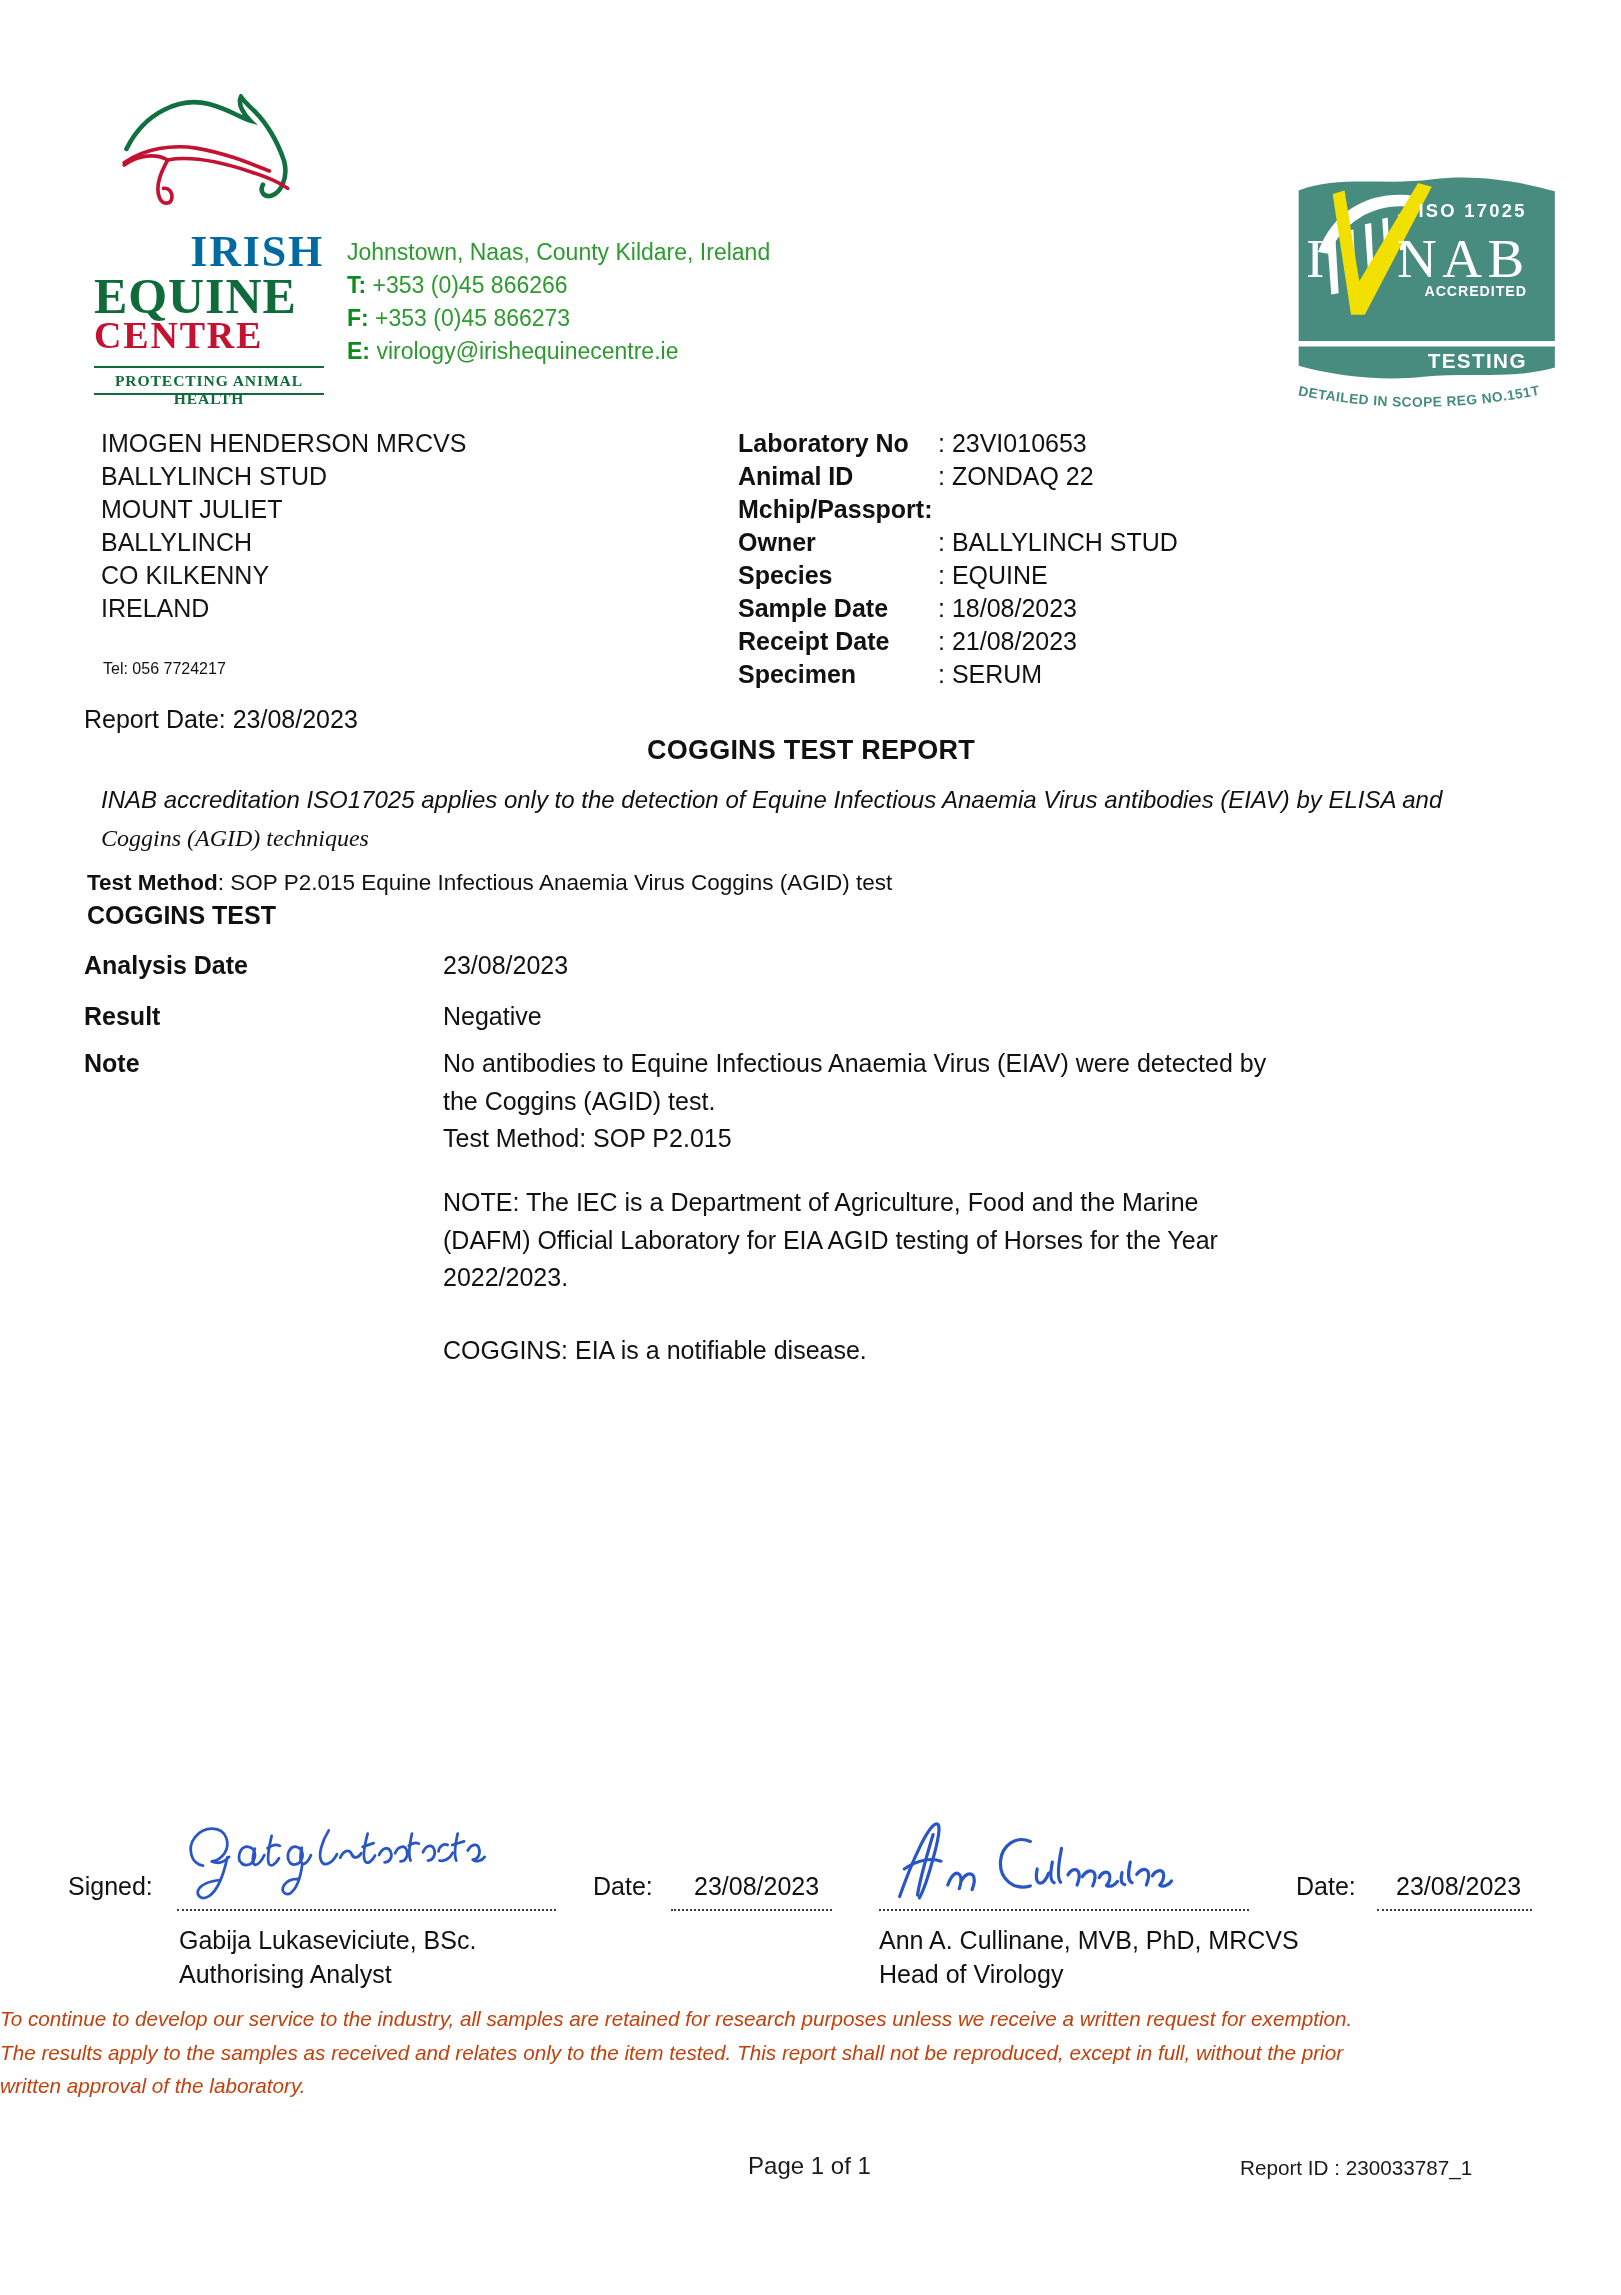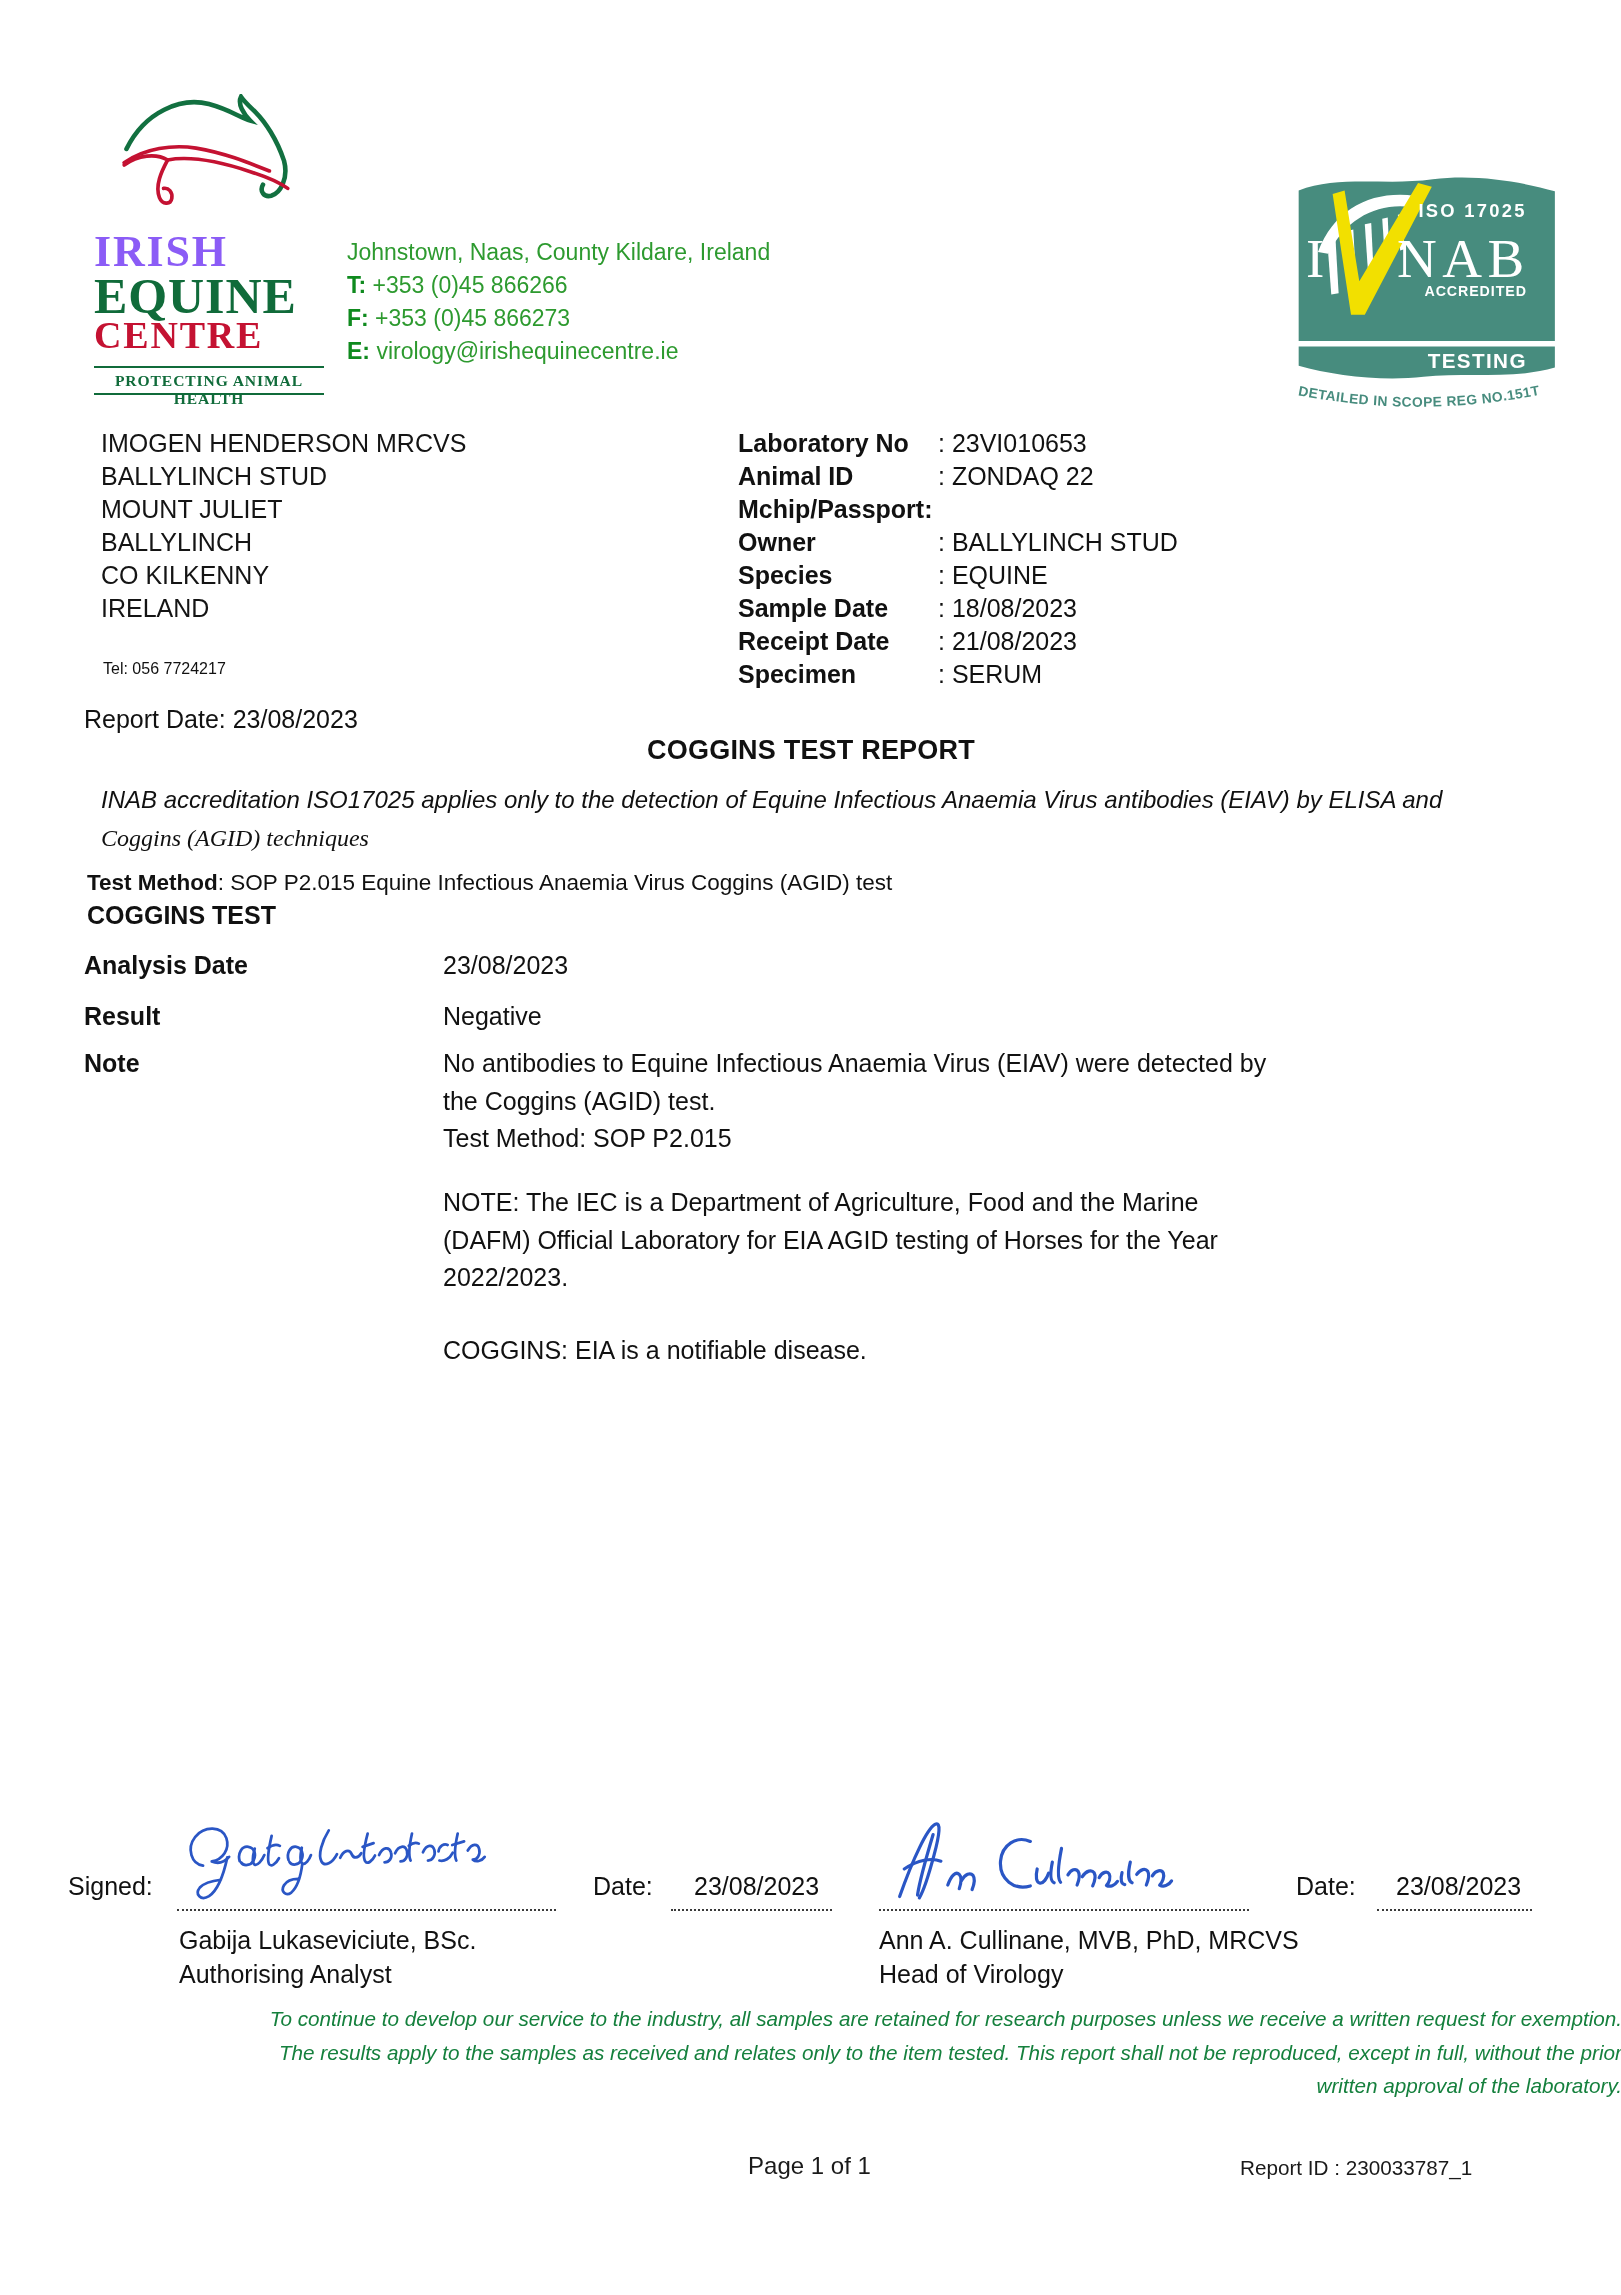--- a/index.html
+++ b/index.html
@@ -3,21 +3,21 @@
 <meta charset="utf-8">
 <style>
   * { margin:0; padding:0; box-sizing:border-box; }
   html,body { background:#ffffff; }
   body {
     width:1622px; height:2295px; position:relative;
     font-family:"Liberation Sans", sans-serif; color:#111;
   }
   .abs { position:absolute; }
   .logo-word { font-family:"Liberation Serif", serif; font-weight:bold; line-height:1; }
-  .logo-irish  { left:94px; top:230px; width:230px; font-size:44px;  color:#8b5cf6; letter-spacing:1.8px;}
+  .logo-irish  { left:94px; top:230px; width:230px; font-size:44px;  color:#0369a1; letter-spacing:1.8px;text-align:right;}
   .logo-equine { left:94px; top:271px; width:230px; font-size:50px; color:#106b3a; letter-spacing:0.9px;}
   .logo-centre { left:94px; top:316px; width:230px; font-size:38px;  color:#c41232; letter-spacing:1.8px;}
   .logo-rule   { left:94px; width:230px; height:0; border-top:2.8px solid #106b3a; }
   .logo-tagline{ left:94px; top:372px; width:230px; text-align:center;
                  font-family:"Liberation Serif", serif; font-weight:bold;
                  font-size:15.6px; color:#106b3a; letter-spacing:0.9px; }
 
   
   .contact { left:347px; top:236px; font-size:23px; line-height:33px; color:#2d9a2f; }
   .contact b { color:#0f8a1e; }
@@ -47,22 +47,22 @@
 
   .row-label { font-size:25px; font-weight:bold; left:84px; }
   .row-value { font-size:25px; left:443px; }
 
   
   .sig-label { font-size:25px; }
   .dotline { height:0; border-bottom:2.3px dotted #3a3a3a; }
   .sig-name { font-size:25px; line-height:34px; }
 
   
-  .disclaimer { left:0; width:1622px; text-align:right; font-size:20.7px;
-                font-style:italic; color:#15803d; }
+  .disclaimer { left:0; width:1622px; text-align:left; font-size:20.7px;
+                font-style:italic; color:#c2410c; }
   .page-num  { left:626px; top:2152px; width:367px; text-align:center; font-size:24px; color:#1a1a1a;}
   .report-id { left:1240px; top:2156px; font-size:20.7px; color:#1a1a1a; }
 </style>
 </head>
 <body>
 
 <div class="abs" style="left:117px; top:94px;">
   <svg width="193" height="126" viewBox="0 0 420 275">
     <g fill="none" stroke-linecap="round">
       <path d="M 20,120 C 60,38 140,6 200,22 C 248,35 268,52 290,58 C 276,44 262,22 270,6 C 278,18 292,30 302,40 C 322,60 348,98 364,146 C 374,184 356,216 336,222 C 320,226 310,212 318,198" stroke="#127040" stroke-width="10"></path>

